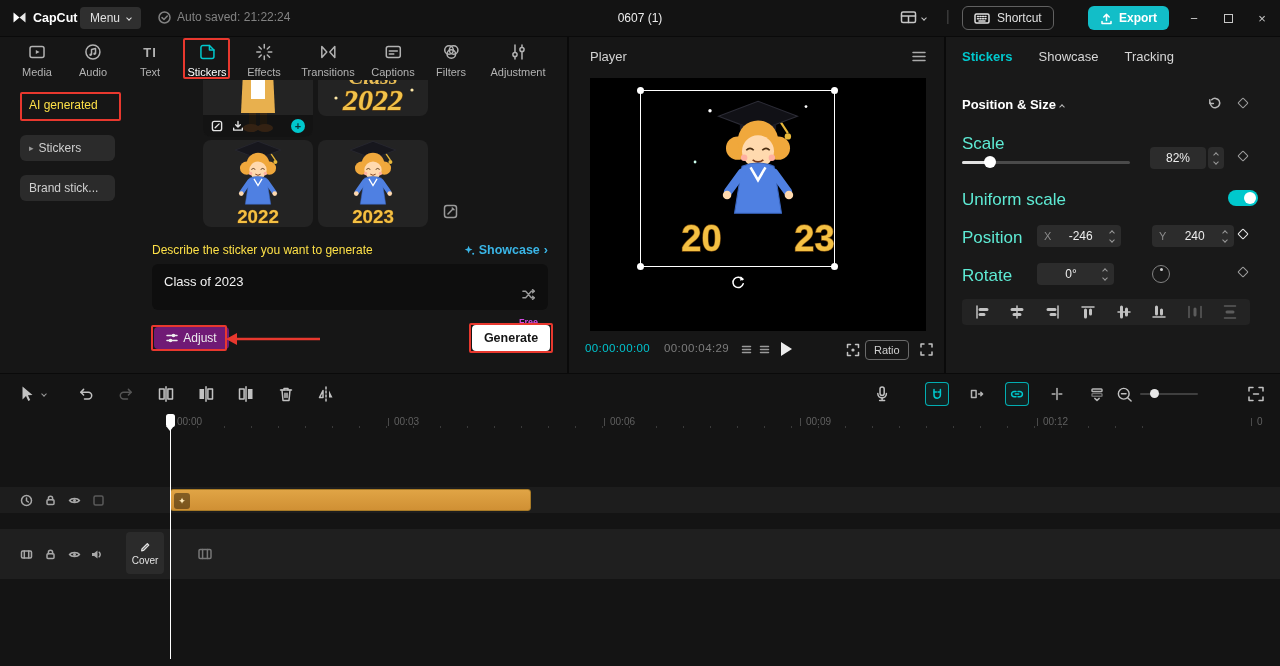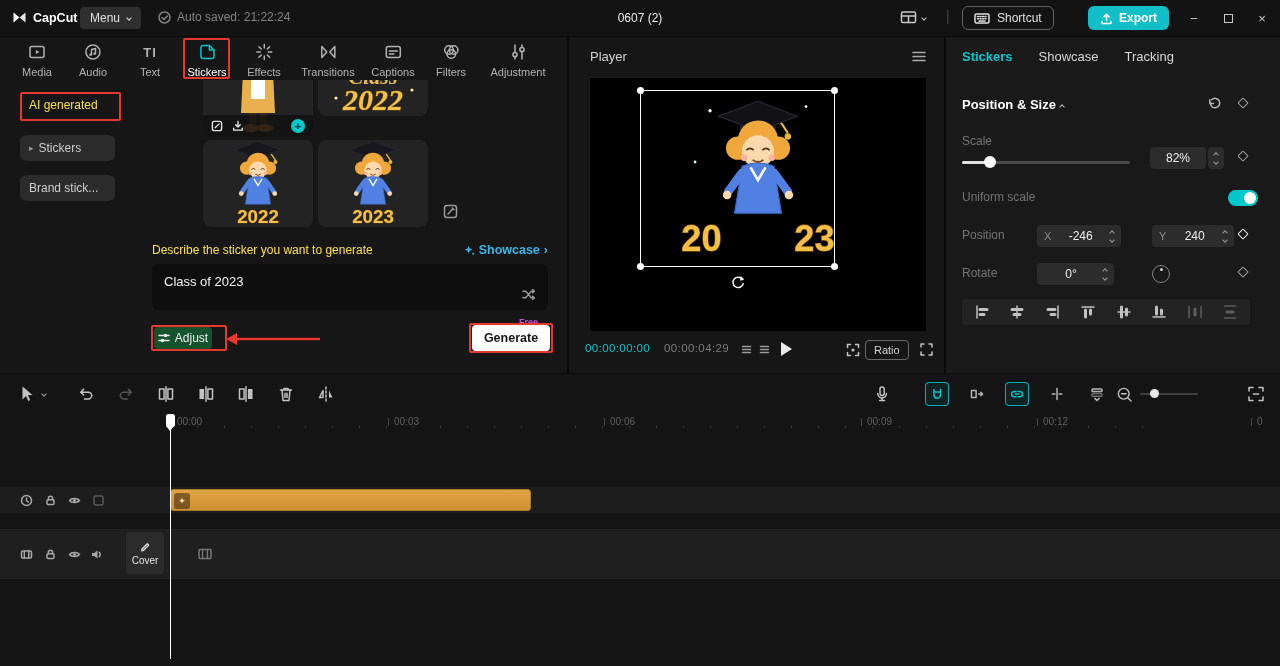--- a/index.html
+++ b/index.html
@@ -37,21 +37,21 @@
   .sbitem.ai{background:transparent;color:#fde047}
   #content{position:absolute;left:118px;top:43px;width:449px;height:293px;overflow:hidden}
   .thumb{position:absolute;width:110px;background:#232323;border-radius:8px;overflow:hidden}
   .hoverbar{position:absolute;left:0;bottom:0;width:100%;height:22px;background:rgba(8,8,8,.55);display:flex;align-items:center;gap:9px;padding:0 8px;color:#e4e4e4}
   .plus-circle{margin-left:auto;width:14px;height:14px;border-radius:50%;background:#00c8cd;color:#07343a;display:flex;align-items:center;justify-content:center;font-size:11px;font-weight:bold;line-height:1}
   .describe-row{position:absolute;left:34px;top:163px;width:396px;display:flex;align-items:center}
   .describe{font-size:12px;color:#fde047}
   .showcase{margin-left:auto;display:flex;align-items:center;gap:4px;color:#3ab5e6;font-size:12.5px;font-weight:600}
   .prompt-box{position:absolute;left:34px;top:184px;width:396px;height:46px;background:#0e0e0e;border-radius:6px;padding:10px 12px;font-size:13px;color:#f2f2f2}
   .shuffle{position:absolute;right:12px;bottom:8px;color:#9a9a9a}
-  .adjust-btn{position:absolute;left:36px;top:247px;width:58px;height:22px;background:#14532d;border-radius:4px;display:flex;align-items:center;justify-content:center;gap:5px;font-size:12px;color:#ededed}
+  .adjust-btn{position:absolute;left:36px;top:247px;width:75px;height:22px;background:#701a75;border-radius:4px;display:flex;align-items:center;justify-content:center;gap:5px;font-size:12px;color:#ededed}
   .generate-btn{position:absolute;left:354px;top:245px;width:78px;height:26px;background:#ffffff;border-radius:4px;display:flex;align-items:center;justify-content:center;font-size:12.5px;font-weight:bold;color:#151515}
   .free-badge{position:absolute;left:401px;top:237px;font-size:9px;font-weight:bold;color:#d04ae0}
   .edit-sq{position:absolute;left:325px;top:124px;color:#9a9a9a}
   
   #player{position:absolute;left:569px;top:37px;width:375px;height:336px;background:#161616}
   #player .phead{position:absolute;left:21px;top:12px;font-size:13px;color:#d2d2d2}
   #player .pham{position:absolute;right:18px;top:14px;color:#aaa}
   #preview{position:absolute;left:21px;top:41px;width:336px;height:253px;background:#000;overflow:hidden}
   .sel{position:absolute;left:50px;top:12px;width:195px;height:177px;border:1.5px solid #fff}
   .hdl{position:absolute;width:7px;height:7px;border-radius:50%;background:#fff}
@@ -60,21 +60,21 @@
   .tc-cur{position:absolute;left:16px;top:5px;font-size:11.5px;color:#00c3cd;letter-spacing:.4px}
   .tc-dur{position:absolute;left:95px;top:5px;font-size:11.5px;color:#7c7c7c;letter-spacing:.4px}
   .list-ic{position:absolute;top:7px;color:#9a9a9a}
   .play-tri{position:absolute;left:212px;top:5px;width:0;height:0;border-left:11px solid #ececec;border-top:7px solid transparent;border-bottom:7px solid transparent}
   .ratio-btn{position:absolute;left:296px;top:3px;height:20px;padding:0 8px;border:1px solid #6a6a6a;border-radius:4px;font-size:11px;color:#d0d0d0;display:flex;align-items:center}
   
   #rpanel{position:absolute;left:946px;top:37px;width:334px;height:336px;background:#191919}
   .rtabs{position:absolute;left:16px;top:12px;display:flex;gap:26px;font-size:13px;color:#d6d6d6}
   .rtabs .on{color:#00c8cd;font-weight:bold}
   .sect{position:absolute;left:16px;top:60px;font-size:13px;font-weight:bold;color:#fff;display:flex;align-items:center;gap:4px}
-  .rlabel{font-size:12px;color:#737373}
+  .rlabel{font-size:17px;color:#5eead4}
   .vbox{position:absolute;height:22px;background:#2c2c2c;border-radius:4px;display:flex;align-items:center;padding:0 7px;font-size:12px;color:#ededed;gap:5px}
   .vbox .axis{color:#8b8b8b;font-size:11px}
   .vbox .val{flex:1;text-align:center}
   .stp{display:flex;flex-direction:column;gap:3px;color:#9a9a9a}
   .toggle{position:absolute;left:282px;top:153px;width:30px;height:16px;border-radius:9px;background:#00c8cd}
   .toggle .knob{position:absolute;right:2px;top:2px;width:12px;height:12px;border-radius:50%;background:#fff}
   .sl-track{position:absolute;left:16px;top:124px;width:168px;height:2.5px;background:#4a4a4a;border-radius:2px}
   .sl-fill{width:28px;height:100%;background:#e2e2e2;border-radius:2px}
   .sl-thumb{position:absolute;left:38px;top:119px;width:12px;height:12px;border-radius:50%;background:#fff}
   .rotknob{position:absolute;left:206px;top:228px;width:18px;height:18px;border:1.4px solid #828282;border-radius:50%}
@@ -120,21 +120,21 @@
     <span>Menu</span>
     <span class="cv s"></span>
   </div>
   <div class="autosave">
     <svg class="ic" width="13" height="13" viewBox="0 0 13 13">
       <circle cx="6.5" cy="6.5" r="5.5"></circle>
         <path d="M4 6.6 L6 8.5 L9.3 5"></path>
     </svg>
     <span>Auto saved: 21:22:24</span>
   </div>
-  <div class="proj-title">0607 (2)</div>
+  <div class="proj-title">0607 (1)</div>
   <div class="panel-grid-btn">
     <svg class="ic" width="17" height="17" viewBox="0 0 17 17">
       <rect x="1.5" y="3" width="14" height="10.5" rx="1.5"></rect>
         <path d="M1.5 7 H15.5 M8.5 7 V13.5"></path>
     </svg>
     <span class="cv s"></span>
   </div>
   <div class="tb-sep">|</div>
   <div class="shortcut-btn">
     <svg class="ic" width="16" height="13" viewBox="0 0 16 13">
@@ -678,21 +678,21 @@
   <div id="ruler">
     <span class="rlab" style="left:171px">
         <span>00:00</span>
       </span>
     <span class="rlab" style="left:388px">
         <span>00:03</span>
       </span>
     <span class="rlab" style="left:604px">
         <span>00:06</span>
       </span>
-    <span class="rlab" style="left:861px">
+    <span class="rlab" style="left:800px">
         <span>00:09</span>
       </span>
     <span class="rlab" style="left:1037px">
         <span>00:12</span>
       </span>
     <span class="rlab" style="left:1251px">
         <span>0</span>
       </span>
     <div class="ticks"></div>
   </div>

